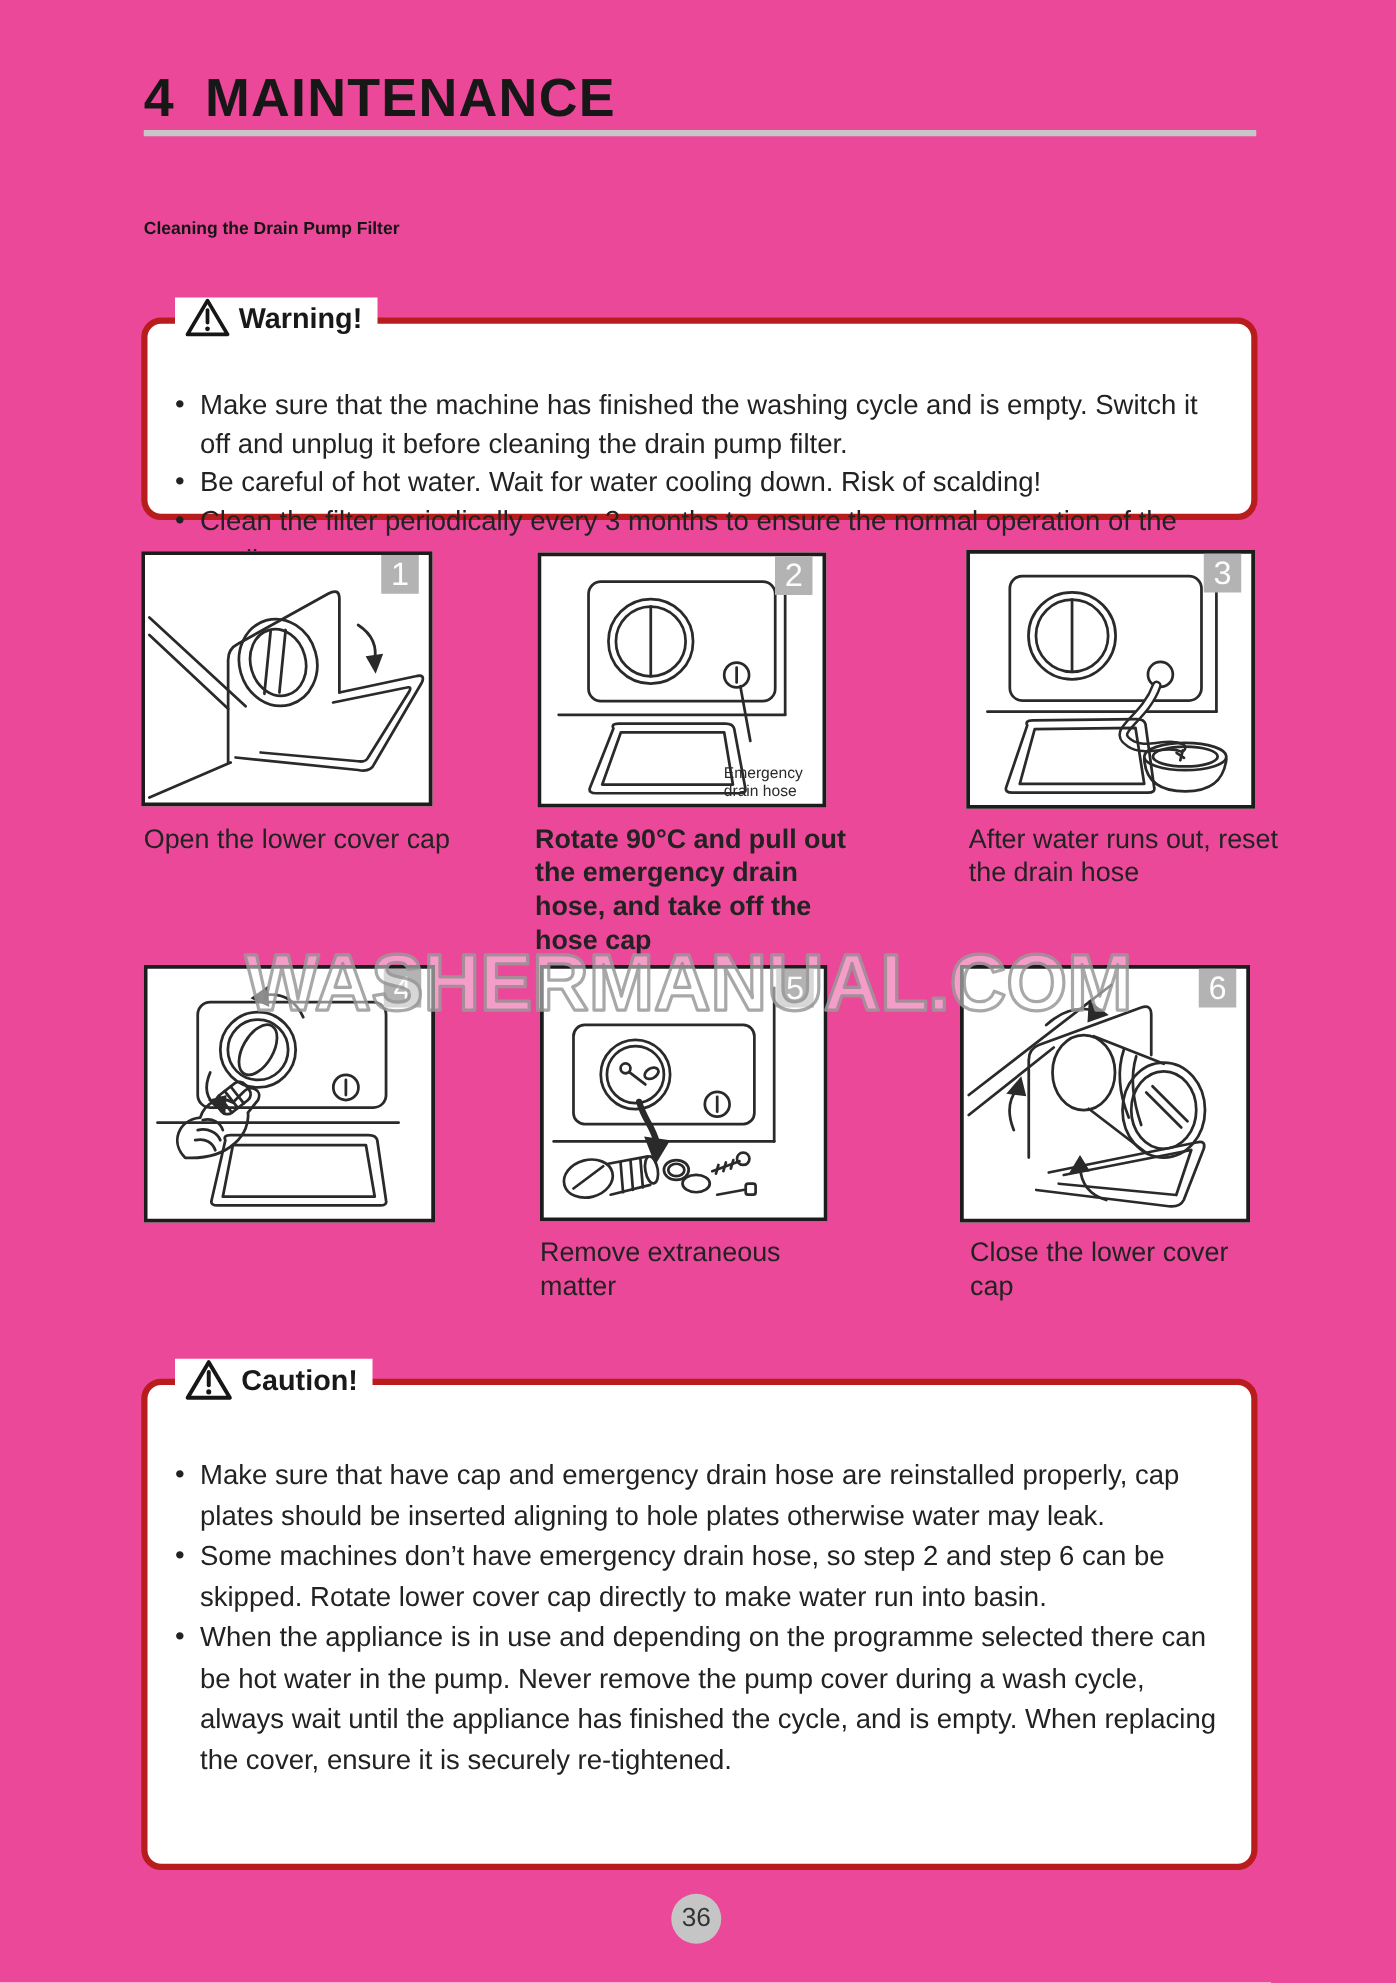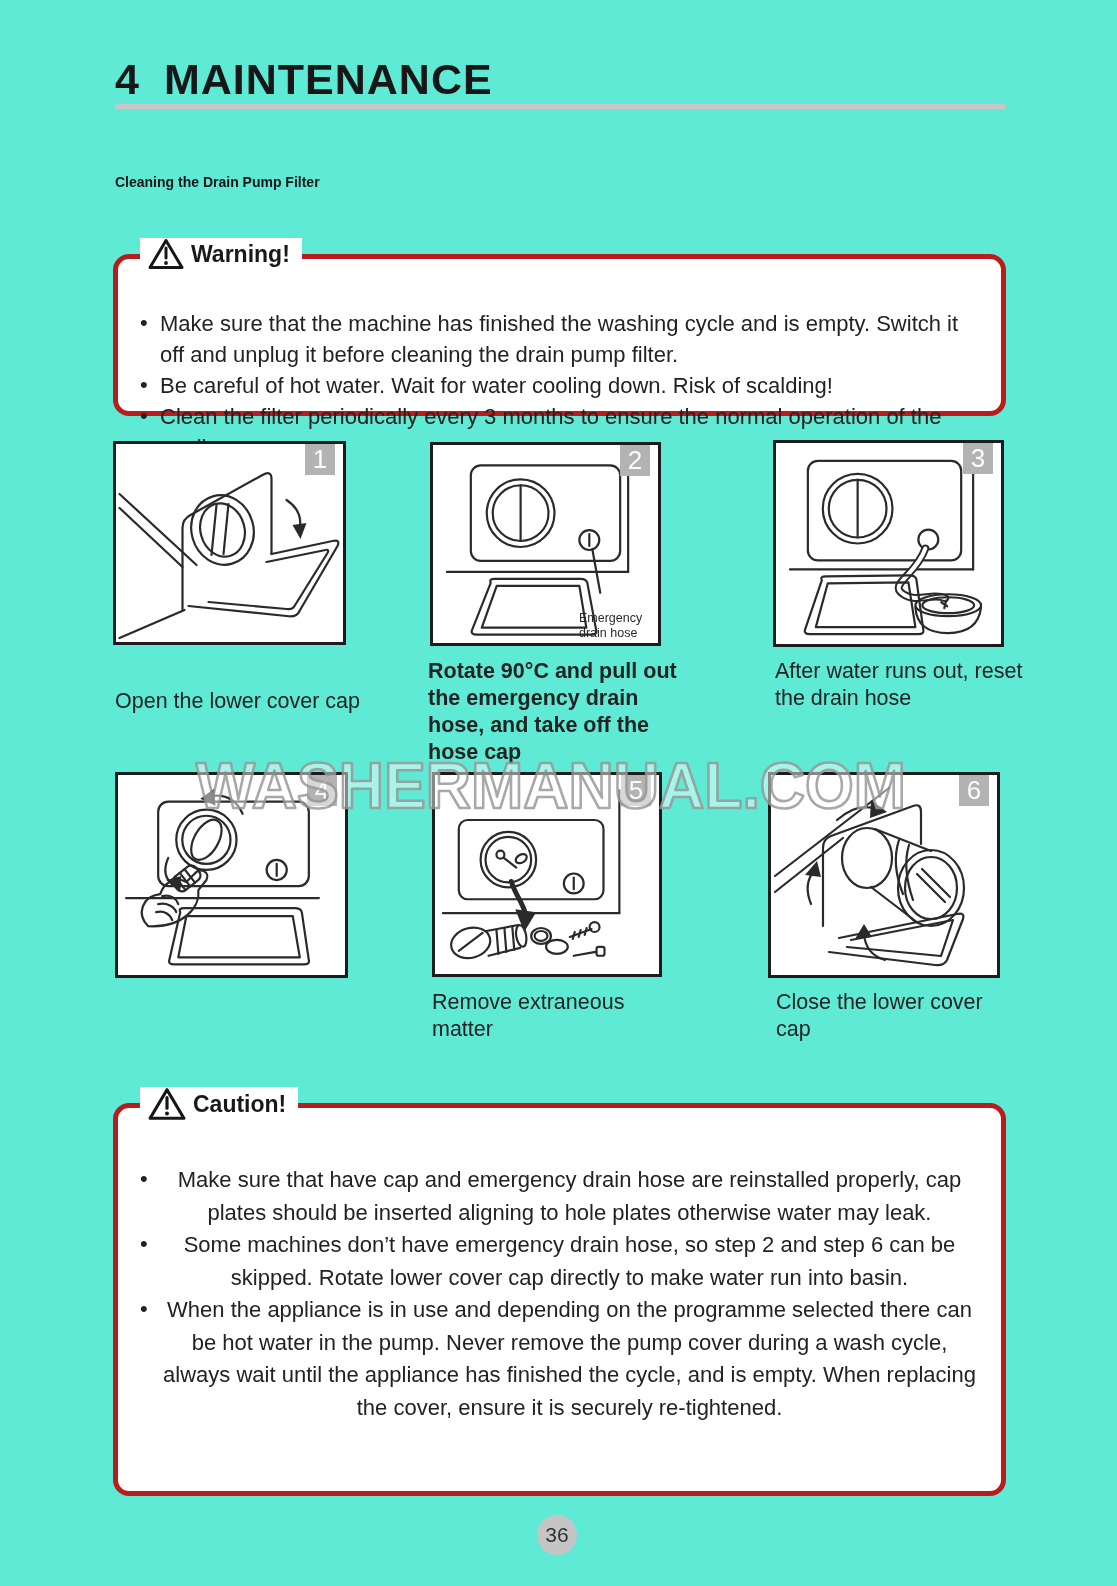--- a/index.html
+++ b/index.html
@@ -1,29 +1,29 @@
 <!DOCTYPE html>
 <html><head>
 <meta charset="utf-8">
 <style>
   * { box-sizing: border-box; margin: 0; padding: 0; }
   html,body { background:#ffffff; }
   body { font-family: "Liberation Sans", sans-serif; color:#1d1d1d; }
-  .page { position:relative; width:1117px; height:1586px; margin:0 auto; background:#5eead4; overflow:hidden; }
+  .page { position:relative; width:1117px; height:1586px; margin:0 auto; background:#ec4899; overflow:hidden; }
 
   
   .h1 { position:absolute; left:115px; top:55px; font-size:43px; font-weight:bold; letter-spacing:1px; color:#171717; }
   .h1 .num { margin-right:24px; }
   .rule { position:absolute; left:115px; top:104px; width:890px; height:5px; background:#c7c7c7; }
   .section-title { position:absolute; left:115px; top:174px; font-size:14px; font-weight:bold; color:#151515; }
 
   
   .notice-box { position:absolute; left:113px; width:893px; border:5px solid #b91c1c; border-radius:16px; background:#fff; }
   .notice-box.warning { top:254px; height:162px; }
-  .notice-box.caution { top:1103px; height:393px;text-align:center; }
+  .notice-box.caution { top:1103px; height:393px; }
   .notice-title { position:absolute; top:-21px; left:22px; background:#fff; padding:0 12px 0 8px;
                   display:flex; align-items:center; gap:7px; font-size:23px; font-weight:bold; color:#191919; }
   .notice-title svg { display:block; }
   .notice-list { list-style:none; padding:13px 22px 0 18px;margin-top:36px; }
   .notice-list li { position:relative; padding-left:24px; font-size:22px; line-height:31px; color:#222; }
   .notice-box.caution .notice-list { padding-top:20px; }
   .notice-box.caution .notice-list li { line-height:32.5px; }
   .notice-list li::before { content:"•"; position:absolute; left:4px; top:-1px; font-size:22px; }
 
   
@@ -34,21 +34,21 @@
   .fig-label { position:absolute; font-size:12.5px; line-height:15px; color:#2a2a2a; width:86px;margin-top:16px; }
 
   #fig1 { left:113px; top:441px; width:233px; height:204px; }
   #fig2 { left:430px; top:442px; width:231px; height:204px; }
   #fig3 { left:773px; top:440px; width:231px; height:207px; }
   #fig4 { left:115px; top:772px; width:233px; height:206px; }
   #fig5 { left:432px; top:772px; width:230px; height:205px; }
   #fig6 { left:768px; top:772px; width:232px; height:206px; }
 
   .caption { position:absolute; font-size:21.5px; line-height:27px; color:#222; }
-  #cap1 { left:115px; top:688px; width:258px; }
+  #cap1 { left:115px; top:658px; width:258px; }
   #cap2 { left:428px; top:658px; width:250px;font-weight:bold; }
   #cap3 { left:775px; top:658px; width:252px; }
   #cap4 { left:115px; top:989px; width:266px; }
   #cap5 { left:432px; top:989px; width:245px; }
   #cap6 { left:776px; top:989px; width:210px; }
 
   
   .art path, .art line, .art rect, .art circle, .art ellipse, .art polyline
     { fill:none; stroke:#2a2a2a; stroke-width:2.2; stroke-linecap:round; stroke-linejoin:round; }
   .art .fill { fill:#2a2a2a; stroke:none; }

